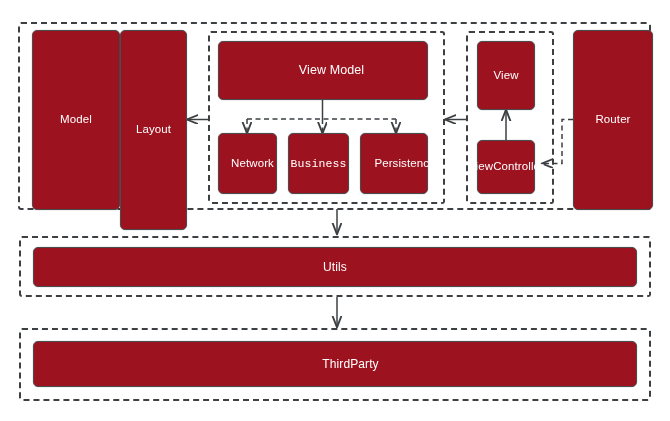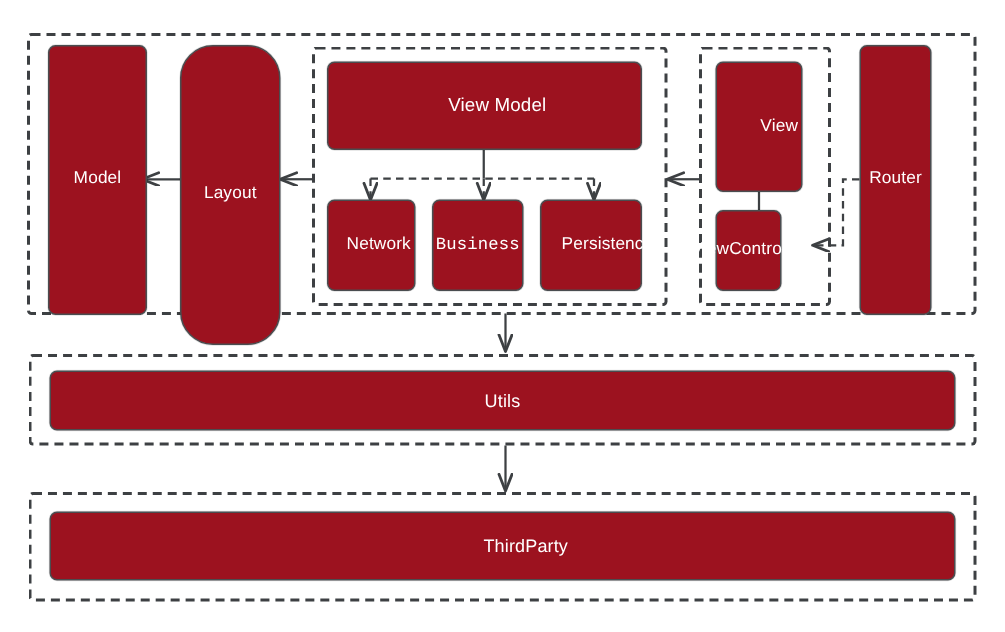--- a/index.html
+++ b/index.html
@@ -90,53 +90,53 @@
       <line x1="337" y1="297" x2="337" y2="327" stroke="#3d4043" stroke-width="1.5" marker-end="url(#ah)"></line>
     </g>
   </svg>
 
   <div class="group" style="left:18px;top:22px;width:633px;height:188px;"></div>
 
   <div class="group" style="left:208px;top:31px;width:237px;height:173px;"></div>
 
   <div class="group" style="left:466px;top:31px;width:88px;height:173px;"></div>
 
-  <div class="node" style="left:32px;top:30px;width:66px;height:180px;">
+  <div class="node" style="left:32px;top:30px;width:88px;height:180px;">
     <span>Model</span>
   </div>
 
-  <div class="node" style="left:120px;top:30px;width:67px;height:200px;border-radius:22px;">
+  <div class="node" style="left:120px;top:30px;width:67px;height:200px;">
     <span>Layout</span>
   </div>
 
   <div class="node big" style="left:218px;top:41px;width:210px;height:59px;">
     <span>View Model</span>
   </div>
 
   <div class="node" style="left:218px;top:133px;width:59px;height:61px;padding-left:12px;">
     <span>Network</span>
   </div>
 
   <div class="node" style="left:288px;top:133px;width:61px;height:61px;font-family:Liberation Mono, monospace;">
     <span>Business</span>
   </div>
 
   <div class="node" style="left:360px;top:133px;width:68px;height:61px;padding-left:24px;">
     <span>Persistence</span>
   </div>
 
-  <div class="node" style="left:477px;top:41px;width:58px;height:87px;justify-content:flex-end;">
+  <div class="node" style="left:477px;top:41px;width:58px;height:69px;">
     <span>View</span>
   </div>
 
-  <div class="node" style="left:477px;top:140px;width:44px;height:54px;">
+  <div class="node" style="left:477px;top:140px;width:58px;height:54px;">
     <span>ViewController</span>
   </div>
 
-  <div class="node" style="left:573px;top:30px;width:48px;height:180px;">
+  <div class="node" style="left:573px;top:30px;width:80px;height:180px;">
     <span>Router</span>
   </div>
 
   <div class="group" style="left:19px;top:236px;width:632px;height:61px;"></div>
   <div class="node wide" style="left:33px;top:247px;width:604px;height:40px;">
     <span>Utils</span>
   </div>
 
   <div class="group" style="left:19px;top:328px;width:632px;height:73px;"></div>
   <div class="node wide" style="left:33px;top:341px;width:604px;height:46px;padding-left:33px;">

